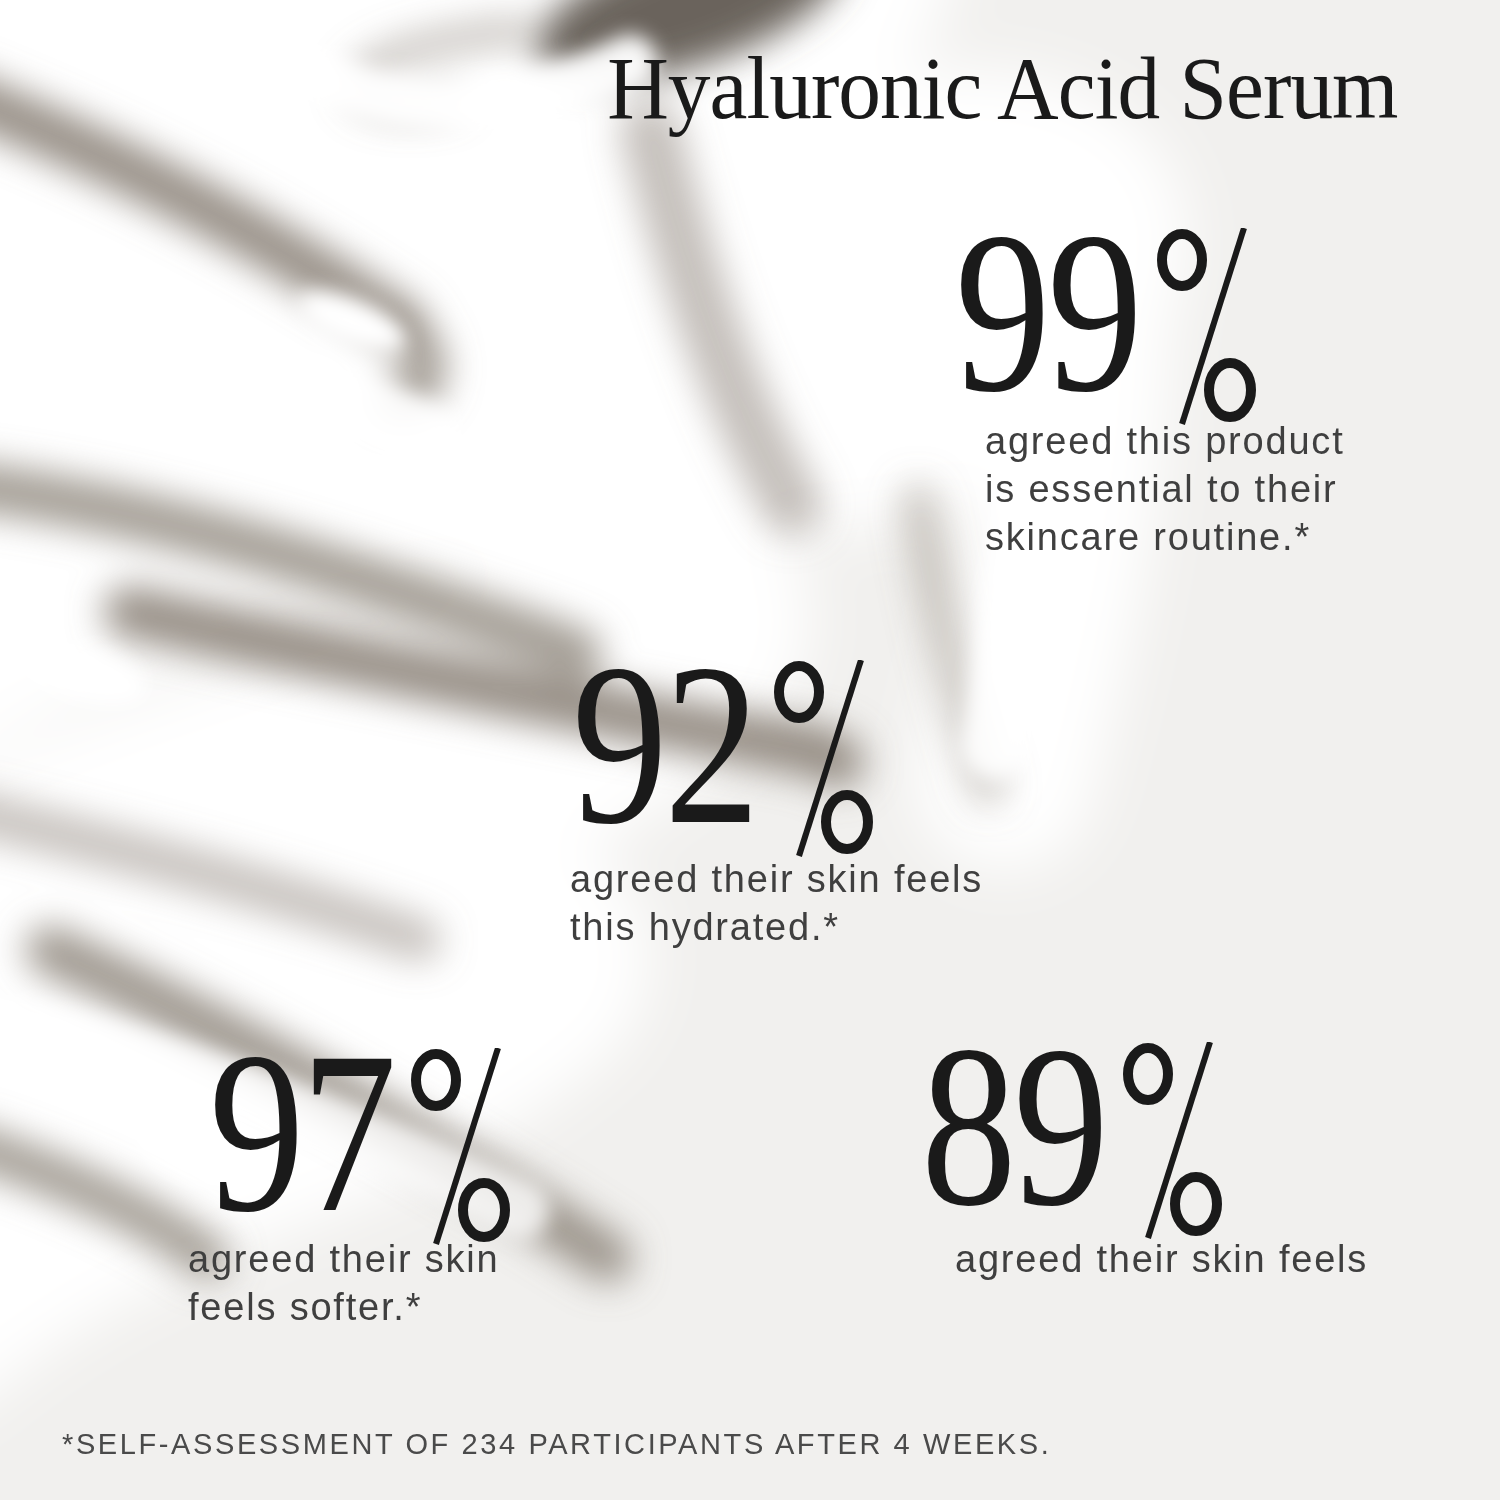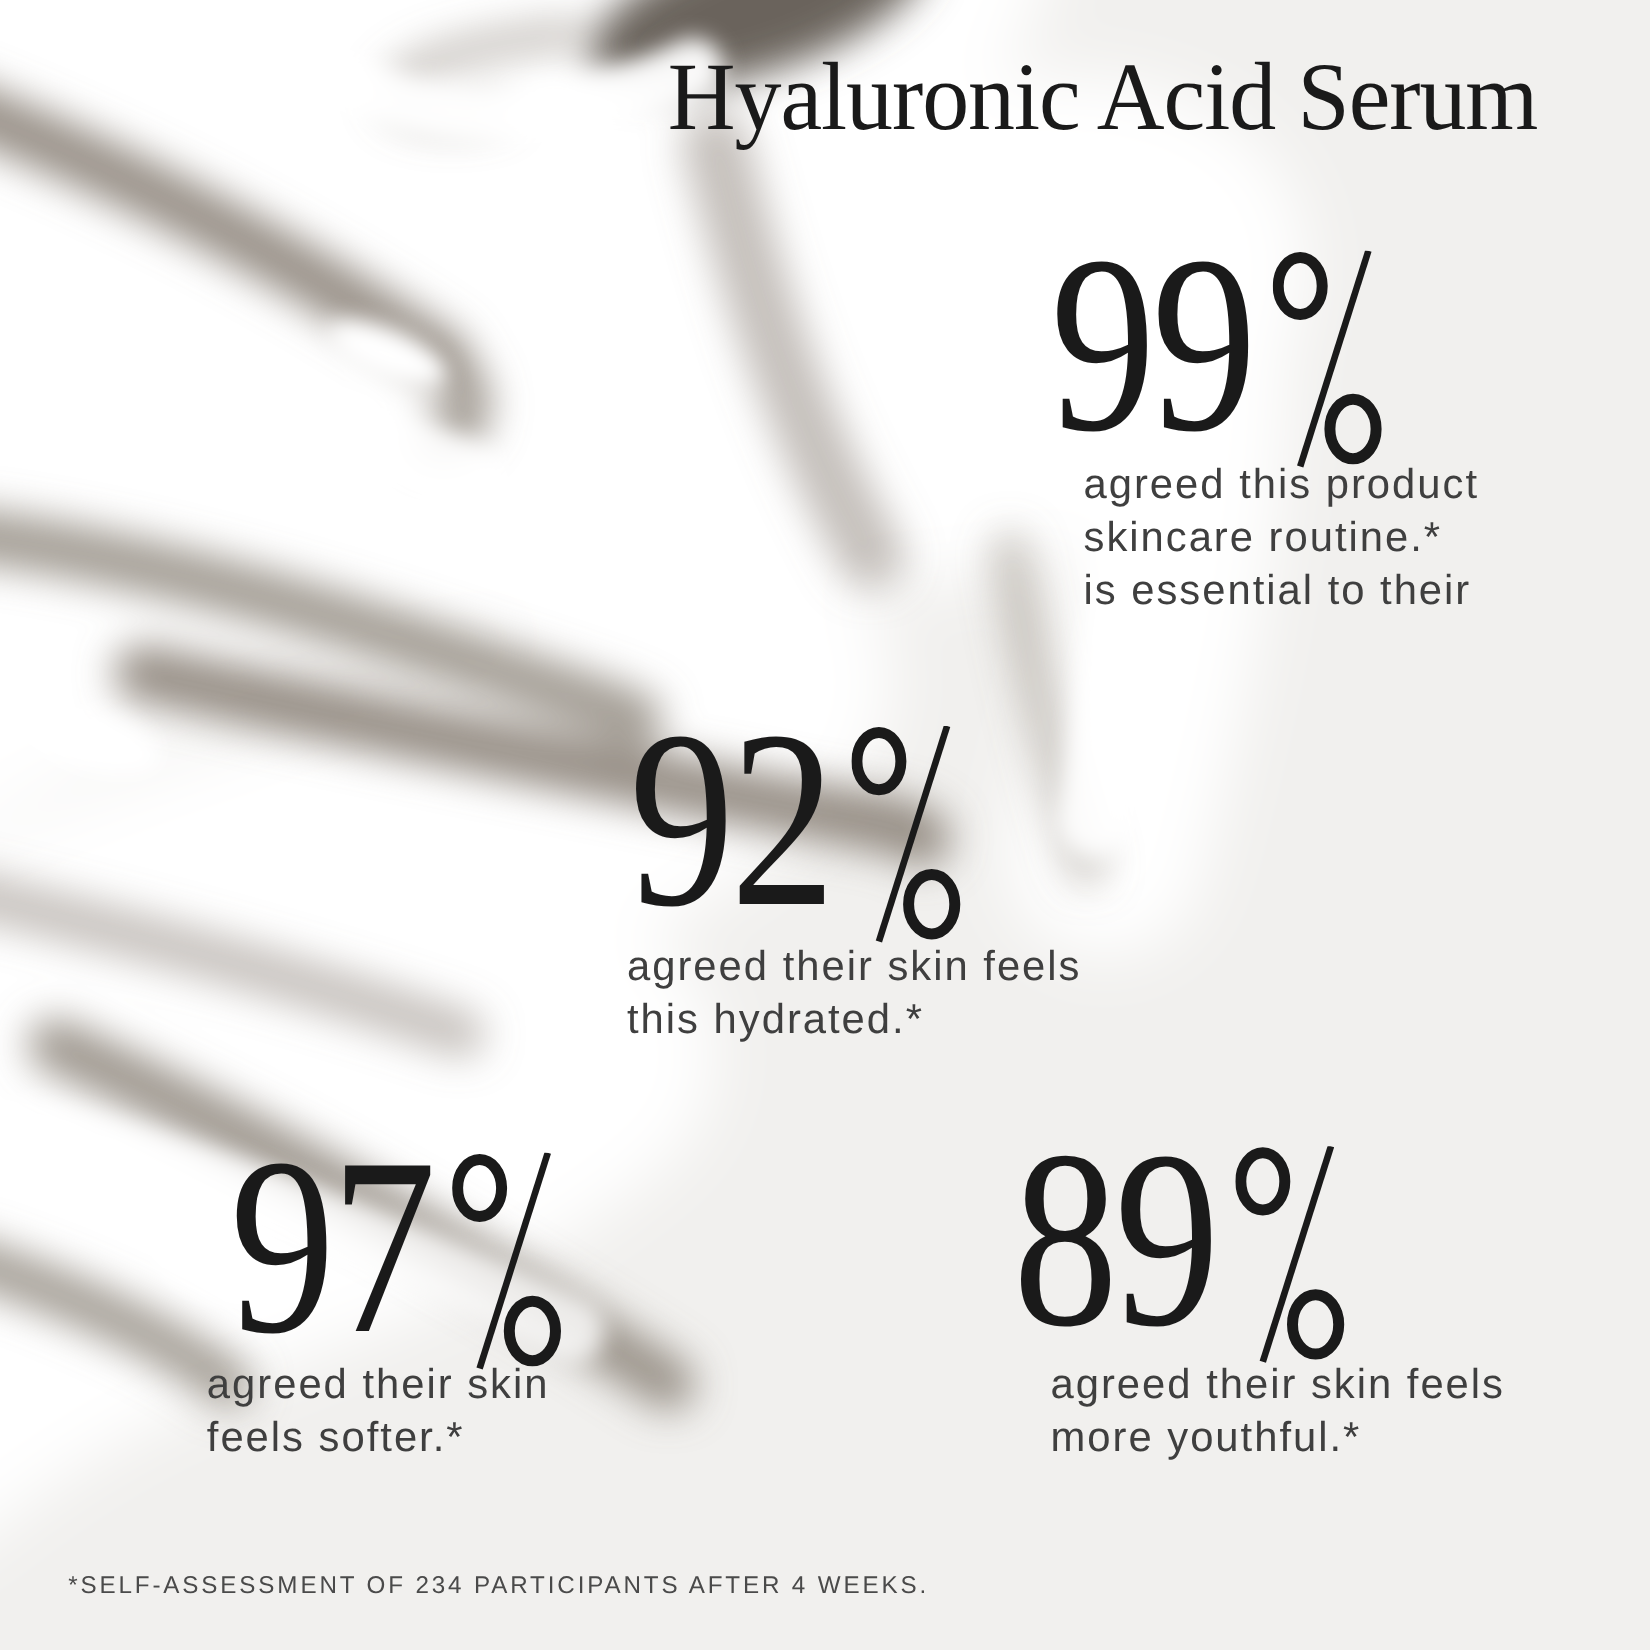--- a/index.html
+++ b/index.html
@@ -26,21 +26,21 @@
   .pct{width:100px;height:200px;margin-left:10px;margin-top:30px;flex:none;}
 
   .desc{
     position:absolute;font-family:"Liberation Sans",sans-serif;
     font-size:38px;line-height:48px;letter-spacing:1.8px;color:var(--body);
     white-space:nowrap;
   }
 
   .footnote{
     position:absolute;left:62px;top:1428px;
-    font-family:"Liberation Sans",sans-serif;font-size:22px;
+    font-family:"Liberation Sans",sans-serif;font-size:29px;
     letter-spacing:2.6px;color:var(--foot);white-space:nowrap;
   }
 </style>
 </head>
 <body>
 
 <div class="page">
 
   <svg class="smear" viewBox="0 0 1500 1500" aria-hidden="true">
     <defs>
@@ -95,22 +95,22 @@
   <div class="num" style="left:955px;top:198px;">
     <span class="digits-wrap"><span class="digits">99</span></span>
     <svg class="pct" viewBox="0 0 100 200" aria-hidden="true">
       <ellipse cx="25" cy="32" rx="20" ry="26" style="fill:none;stroke:currentColor;stroke-width:10"></ellipse>
       <line x1="87" y1="0" x2="25" y2="196" style="stroke:currentColor;stroke-width:6"></line>
       <ellipse cx="73" cy="162" rx="21" ry="27" style="fill:none;stroke:currentColor;stroke-width:10"></ellipse>
     </svg>
   </div>
   <div class="desc" style="left:953px;top:417px;margin-left:32px;">
     <div>agreed this product</div>
+    <div>is essential to their</div>
     <div>skincare routine.*</div>
-    <div>is essential to their</div>
   </div>
 
   <div class="num" style="left:572px;top:630px;">
     <span class="digits-wrap"><span class="digits">92</span></span>
     <svg class="pct" viewBox="0 0 100 200" aria-hidden="true">
       <ellipse cx="25" cy="32" rx="20" ry="26" style="fill:none;stroke:currentColor;stroke-width:10"></ellipse>
       <line x1="87" y1="0" x2="25" y2="196" style="stroke:currentColor;stroke-width:6"></line>
       <ellipse cx="73" cy="162" rx="21" ry="27" style="fill:none;stroke:currentColor;stroke-width:10"></ellipse>
     </svg>
   </div>
@@ -135,18 +135,17 @@
   <div class="num" style="left:921px;top:1012px;">
     <span class="digits-wrap"><span class="digits">89</span></span>
     <svg class="pct" viewBox="0 0 100 200" aria-hidden="true">
       <ellipse cx="25" cy="32" rx="20" ry="26" style="fill:none;stroke:currentColor;stroke-width:10"></ellipse>
       <line x1="87" y1="0" x2="25" y2="196" style="stroke:currentColor;stroke-width:6"></line>
       <ellipse cx="73" cy="162" rx="21" ry="27" style="fill:none;stroke:currentColor;stroke-width:10"></ellipse>
     </svg>
   </div>
   <div class="desc" style="left:955px;top:1235px;">
     <div>agreed their skin feels</div>
-    <div>more youthful.*</div>
   </div>
 
   <div class="footnote">*SELF-ASSESSMENT OF 234 PARTICIPANTS AFTER 4 WEEKS.</div>
 
 </div>
 
 </body></html>

